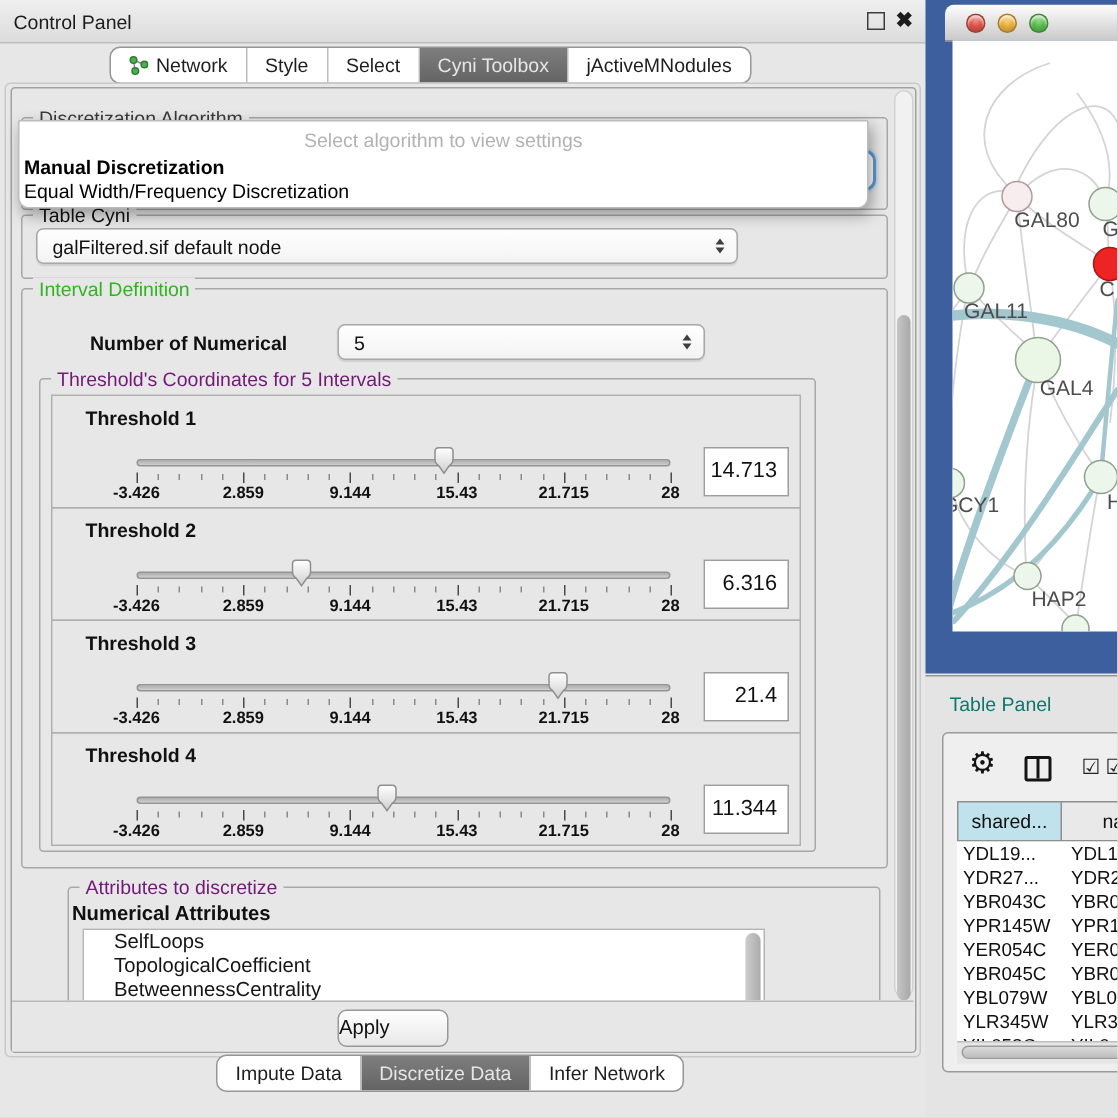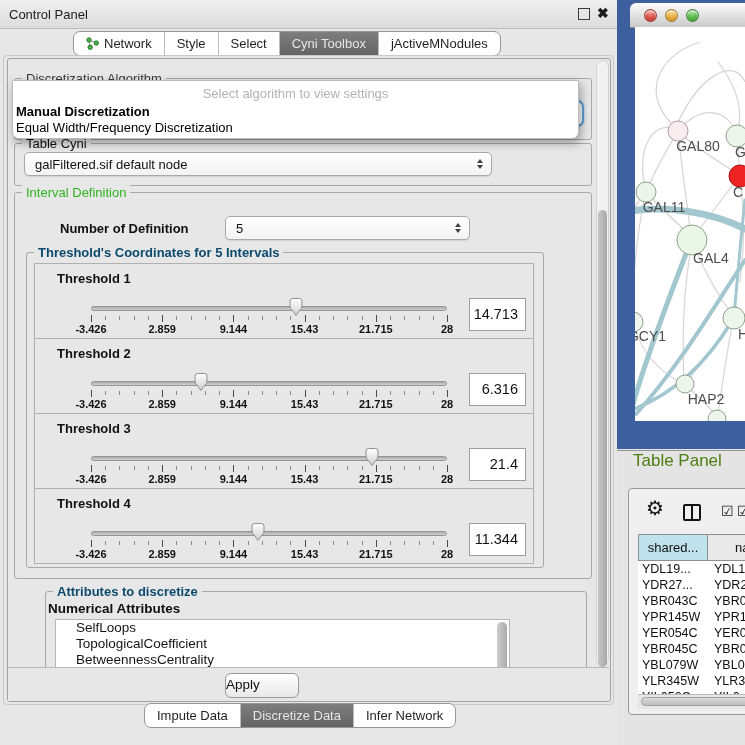--- a/index.html
+++ b/index.html
@@ -16,21 +16,21 @@
   .seg:first-child{border-left:none;}
   .seg.sel{background:linear-gradient(#7e7e7e,#646464);color:#e6e6e6;}
   #outer-edge{position:absolute;left:3px;top:55px;width:609px;height:648px;border:1px solid #c9c9c9;border-radius:4px;}
   #content-border{position:absolute;left:7px;top:58px;width:602px;height:642px;border:1px solid #a2a2a2;border-radius:3px;background:#e7e7e7;}
   #scroll-area{position:absolute;left:8px;top:59px;width:586px;height:608px;overflow:hidden;}
   #scroll-inner{position:absolute;left:-8px;top:-59px;width:745px;height:745px;}
   .group{position:absolute;border:1px solid #a8a8a8;border-radius:3px;}
   .legend{position:absolute;top:-8px;left:7px;background:#e7e7e7;padding:0 4px;font-size:13px;white-space:nowrap;}
   .lg-dark{color:#3a3a3a;}
   .lg-green{color:#2fb41e;}
-  .lg-blue{color:#0c4a6e;font-weight:bold;}
+  .lg-blue{color:#701a75;}
   .combo{position:absolute;background:linear-gradient(#ffffff,#f3f3f3);border:1px solid #a9a9a9;border-radius:5px;
     font-size:13px;color:#111;display:flex;align-items:center;padding:0 26px 0 10px;box-sizing:border-box;
     box-shadow:0 1px 1px rgba(0,0,0,.10);}
   .arrs{position:absolute;right:8px;top:50%;transform:translateY(-50%);display:flex;flex-direction:column;gap:2px;}
   .t-up{width:0;height:0;border-left:3.5px solid transparent;border-right:3.5px solid transparent;border-bottom:4.5px solid #3f3f3f;}
   .t-dn{width:0;height:0;border-left:3.5px solid transparent;border-right:3.5px solid transparent;border-top:4.5px solid #3f3f3f;}
   #combo-focused{position:absolute;left:24px;top:100px;width:560px;height:27px;background:#fff;
     border:2px solid #5f9bd2;border-radius:7px;box-shadow:0 0 3px #86b8e4;box-sizing:border-box;}
   .bold-label{font-weight:bold;font-size:13px;color:#101010;position:absolute;}
   
@@ -66,21 +66,21 @@
   #popup .p-o2{position:absolute;top:39px;left:3px;color:#000;}
   
   #net-bg{position:absolute;left:617px;top:0;width:128px;height:449px;}
   #net-title{position:absolute;left:630px;top:3px;width:115px;height:24px;
     background:linear-gradient(#fdfdfd,#c9c9c9);border-bottom:1px solid #8c8c8c;border-radius:6px 0 0 0;}
   .light{position:absolute;top:6px;width:13px;height:13px;border-radius:50%;box-sizing:border-box;
     border:1px solid rgba(0,0,0,.3);box-shadow:inset 0 2px 2px rgba(255,255,255,.75), inset 0 -2px 3px rgba(0,0,0,.18);}
   #net-canvas{position:absolute;left:635px;top:27px;width:110px;height:394px;background:#fff;overflow:hidden;}
   
   #tp-area{position:absolute;left:617px;top:450px;width:128px;height:295px;background:#e4e4e4;border-top:1px solid #949494;}
-  #tp-title{position:absolute;left:16px;top:0;font-size:17px;color:#4d7c0f;}
+  #tp-title{position:absolute;left:16px;top:11px;font-size:13px;color:#0f766e;}
   #tp-window{position:absolute;left:11px;top:37px;width:140px;height:225px;background:#efefef;border:1px solid #9a9a9a;border-radius:4px;overflow:hidden;}
   #tp-gear{position:absolute;left:17px;top:7px;font-size:20px;color:#141414;}
   #tp-split{position:absolute;left:54px;top:15px;width:18px;height:17px;border:2px solid #141414;border-radius:2px;box-sizing:border-box;}
   #tp-split:after{content:"";position:absolute;left:50%;top:0;bottom:0;width:2px;background:#141414;transform:translateX(-1px);}
   .tp-check{position:absolute;top:14px;font-size:14px;color:#222;}
   .tp-head{position:absolute;left:9px;top:45px;display:flex;height:27px;font-size:13px;color:#111;}
   .th1{width:70px;background:#bfe2ec;border:1px solid #8f8f8f;box-sizing:border-box;text-align:center;line-height:25px;}
   .th2{width:72px;background:#e9e9e9;border:1px solid #8f8f8f;border-left:none;box-sizing:border-box;line-height:25px;padding-left:27px;}
   #tp-body{position:absolute;left:9px;top:72px;width:140px;height:133px;background:#fff;overflow:hidden;}
   .tp-row{display:flex;height:16px;line-height:16px;font-size:12.5px;color:#101010;}
@@ -143,21 +143,21 @@
         <span>galFiltered.sif default node</span>
         <span class="arrs">
             <span class="t-up"></span>
             <span class="t-dn"></span>
           </span>
       </div>
 
       <div class="group" style="left:14px;top:192px;width:576px;height:385px;">
         <span class="legend lg-green">Interval Definition</span>
       </div>
-      <span class="bold-label" style="left:60px;top:221px;">Number of Definition</span>
+      <span class="bold-label" style="left:60px;top:221px;">Number of Numerical</span>
       <div class="combo" style="left:225px;top:216px;width:245px;height:24px;">
         <span>5</span>
         <span class="arrs">
             <span class="t-up"></span>
             <span class="t-dn"></span>
           </span>
       </div>
 
       <div class="group" style="left:26px;top:252px;width:516px;height:314px;">
         <span class="legend lg-blue">Threshold's Coordinates for 5 Intervals</span>

